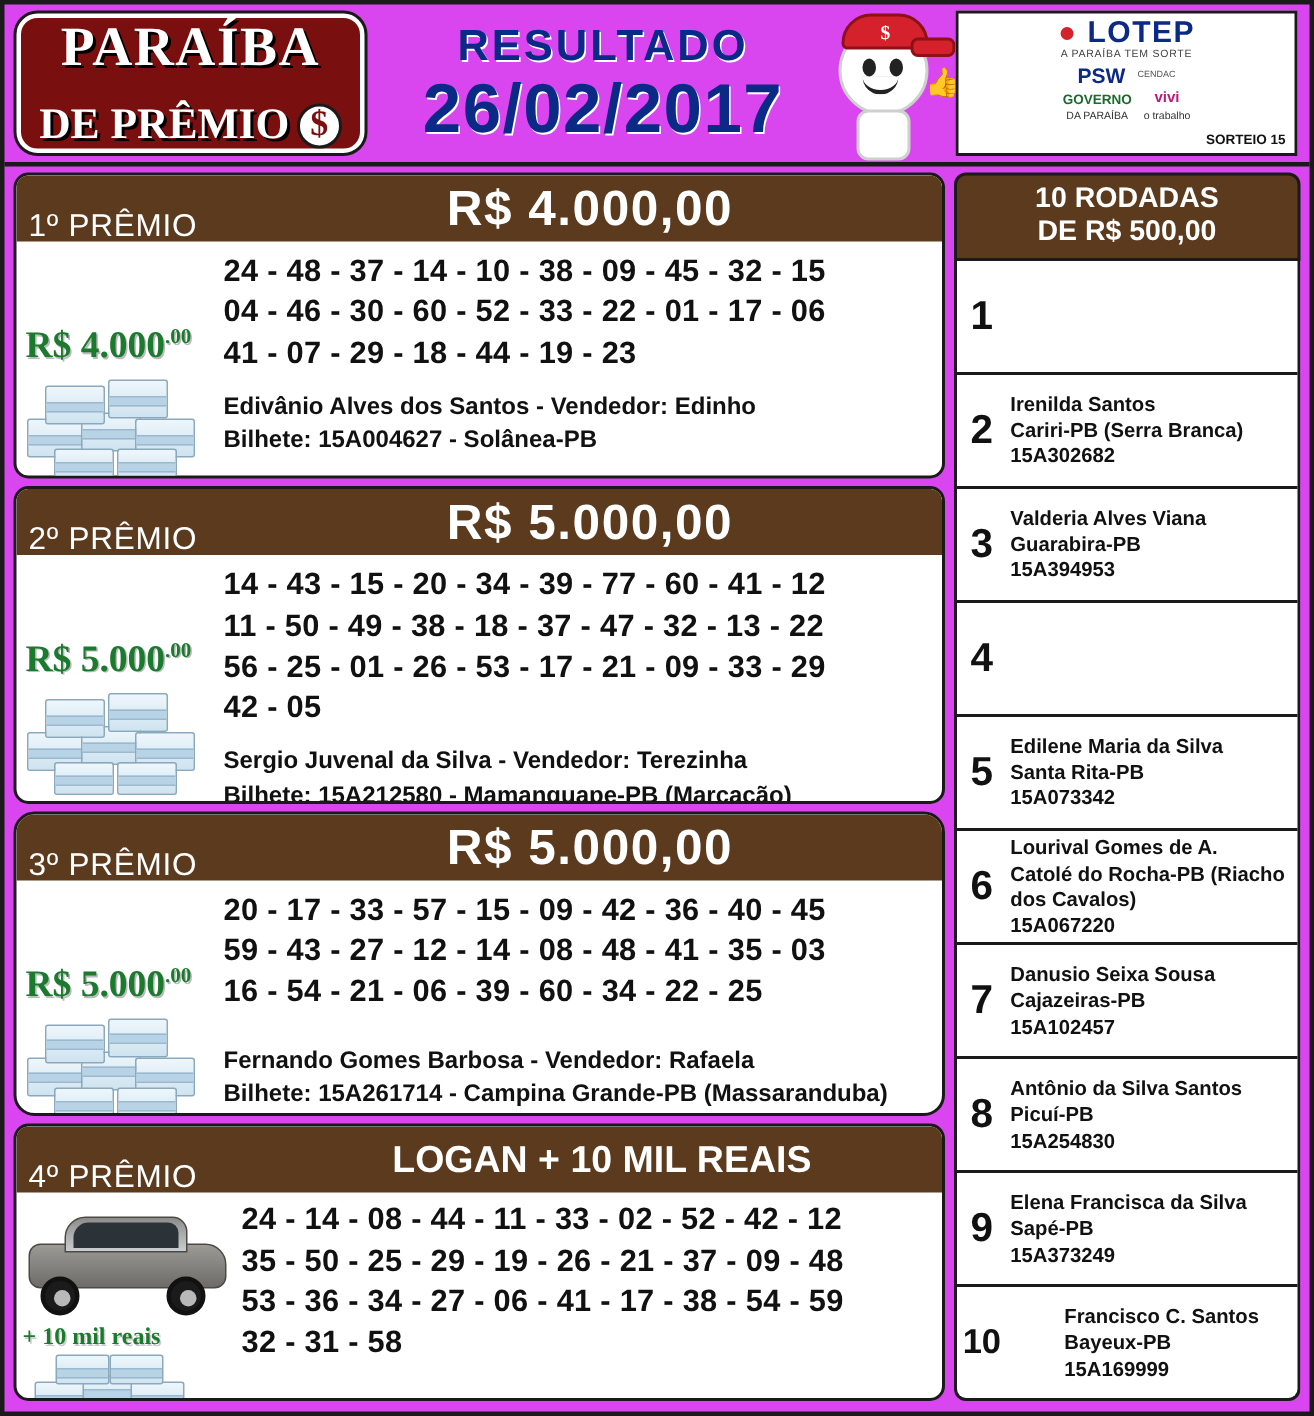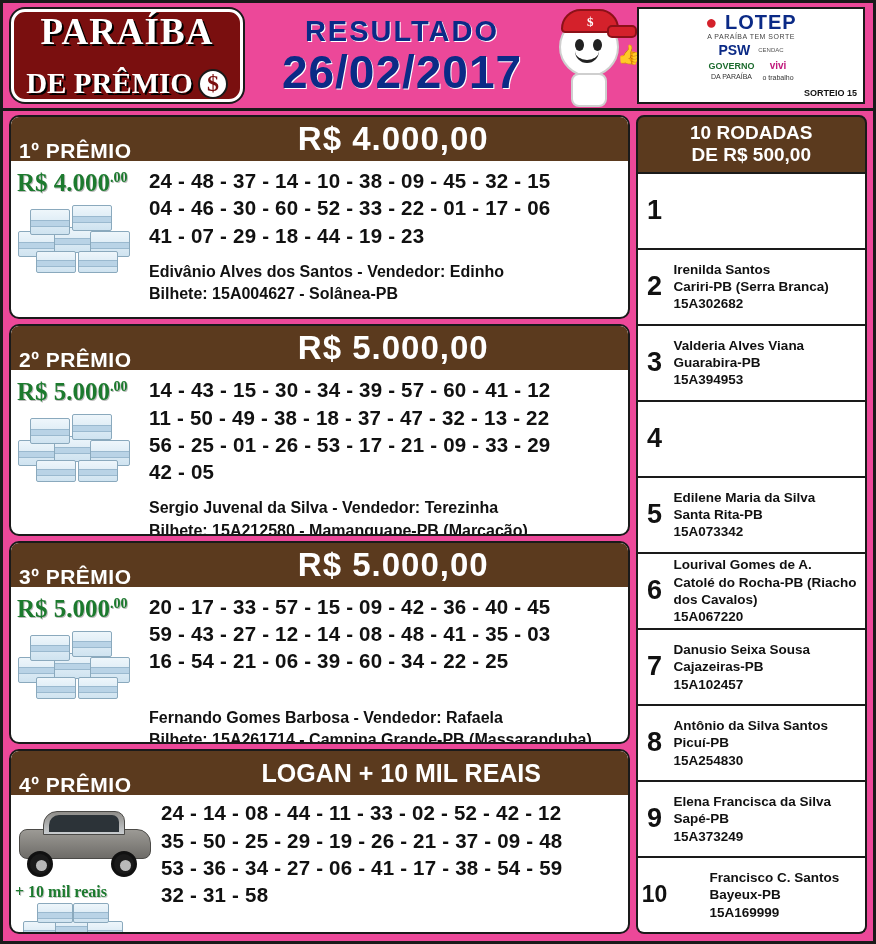--- a/index.html
+++ b/index.html
@@ -4,21 +4,21 @@
 <style>
   * { box-sizing: border-box; margin: 0; padding: 0; }
   body {
     width: 876px; height: 944px;
     background: #f5b800;
     font-family: "Liberation Sans", sans-serif;
     overflow: hidden;
   }
   .page {
     width: 876px; height: 944px;
-    background: #ec4899;
+    background: #d946ef;
     border: 3px solid #1a1a1a;
     position: relative;
   }
 
   
   .header {
     height: 108px;
     display: flex;
     align-items: stretch;
     position: relative;
@@ -214,35 +214,36 @@
   }
   .prize-head {
     background: #5b3a1e;
     color: #fff;
     display: flex;
     align-items: center;
     height: 44px;
     padding: 0 8px;
     border-radius: 7px 7px 0 0;
   }
-  .prize-label { font-size: 21px; font-weight: bold; letter-spacing: .5px; width: 168px; margin-top: 24px; }
+  .prize-label { font-size: 21px; font-weight: normal; letter-spacing: .5px; width: 168px; margin-top: 24px; }
   .prize-value {
     flex: 1;
     text-align: center;
     font-size: 33px;
     font-weight: bold;
     letter-spacing: 1px;
     padding-right: 20px;
   }
   .prize-value.car { font-size: 25px; letter-spacing: 0; padding-right: 4px; }
   .prize-body { display: flex; }
   .prize-side {
     width: 138px;
     position: relative;
-    padding-top: 8px;
+    padding-top: 24px;
+    margin-top: 32px;
   }
   .money-tag {
     color: #1c7a2e;
     font-family: "Liberation Serif", serif;
     font-weight: bold;
     font-size: 25px;
     text-shadow: 1px 1px 0 #bbb;
     padding-left: 6px;
     white-space: nowrap;
   }
@@ -488,33 +489,33 @@
               <div class="bundle" style="left:2px;  top:30px; width:40px; height:26px;"></div>
               <div class="bundle" style="left:38px; top:26px; width:40px; height:26px;"></div>
               <div class="bundle" style="left:74px; top:30px; width:40px; height:26px;"></div>
               <div class="bundle" style="left:14px; top:8px;  width:40px; height:26px;"></div>
               <div class="bundle" style="left:56px; top:4px;  width:40px; height:26px;"></div>
               <div class="bundle" style="left:20px; top:50px; width:40px; height:22px;"></div>
               <div class="bundle" style="left:62px; top:50px; width:40px; height:22px;"></div>
             </div>
           </div>
           <div class="prize-main">
-            <div class="numbers">14 - 43 - 15 - 30 - 34 - 39 - 57 - 60 - 41 - 12</div>
+            <div class="numbers">14 - 43 - 15 - 20 - 34 - 39 - 77 - 60 - 41 - 12</div>
             <div class="numbers">11 - 50 - 49 - 38 - 18 - 37 - 47 - 32 - 13 - 22</div>
             <div class="numbers">56 - 25 - 01 - 26 - 53 - 17 - 21 - 09 - 33 - 29</div>
             <div class="numbers">42 - 05</div>
             <div class="winner-info">
               <div class="ln">Sergio Juvenal da Silva - Vendedor: Terezinha</div>
               <div class="ln">Bilhete: 15A212580 - Mamanguape-PB (Marcação)</div>
             </div>
           </div>
         </div>
       </div>
 
-      <div class="prize" style="height:205px;">
+      <div class="prize" style="height:205px;border-radius:14px;">
         <div class="prize-head">
           <div class="prize-label">3º PRÊMIO</div>
           <div class="prize-value">R$ 5.000,00</div>
         </div>
         <div class="prize-body">
           <div class="prize-side">
             <div class="money-tag">
               <span>R$ 5.000</span><span class="cents">.00</span>
             </div>
             <div class="cash-stack">
@@ -524,21 +525,21 @@
               <div class="bundle" style="left:14px; top:8px;  width:40px; height:26px;"></div>
               <div class="bundle" style="left:56px; top:4px;  width:40px; height:26px;"></div>
               <div class="bundle" style="left:20px; top:50px; width:40px; height:22px;"></div>
               <div class="bundle" style="left:62px; top:50px; width:40px; height:22px;"></div>
             </div>
           </div>
           <div class="prize-main">
             <div class="numbers">20 - 17 - 33 - 57 - 15 - 09 - 42 - 36 - 40 - 45</div>
             <div class="numbers">59 - 43 - 27 - 12 - 14 - 08 - 48 - 41 - 35 - 03</div>
             <div class="numbers">16 - 54 - 21 - 06 - 39 - 60 - 34 - 22 - 25</div>
-            <div class="winner-info" style="margin-top:32px;">
+            <div class="winner-info" style="margin-top:22px;">
               <div class="ln">Fernando Gomes Barbosa - Vendedor: Rafaela</div>
               <div class="ln">Bilhete: 15A261714 - Campina Grande-PB (Massaranduba)</div>
             </div>
           </div>
         </div>
       </div>
 
       <div class="prize" style="height:186px;">
         <div class="prize-head">
           <div class="prize-label">4º PRÊMIO</div>

